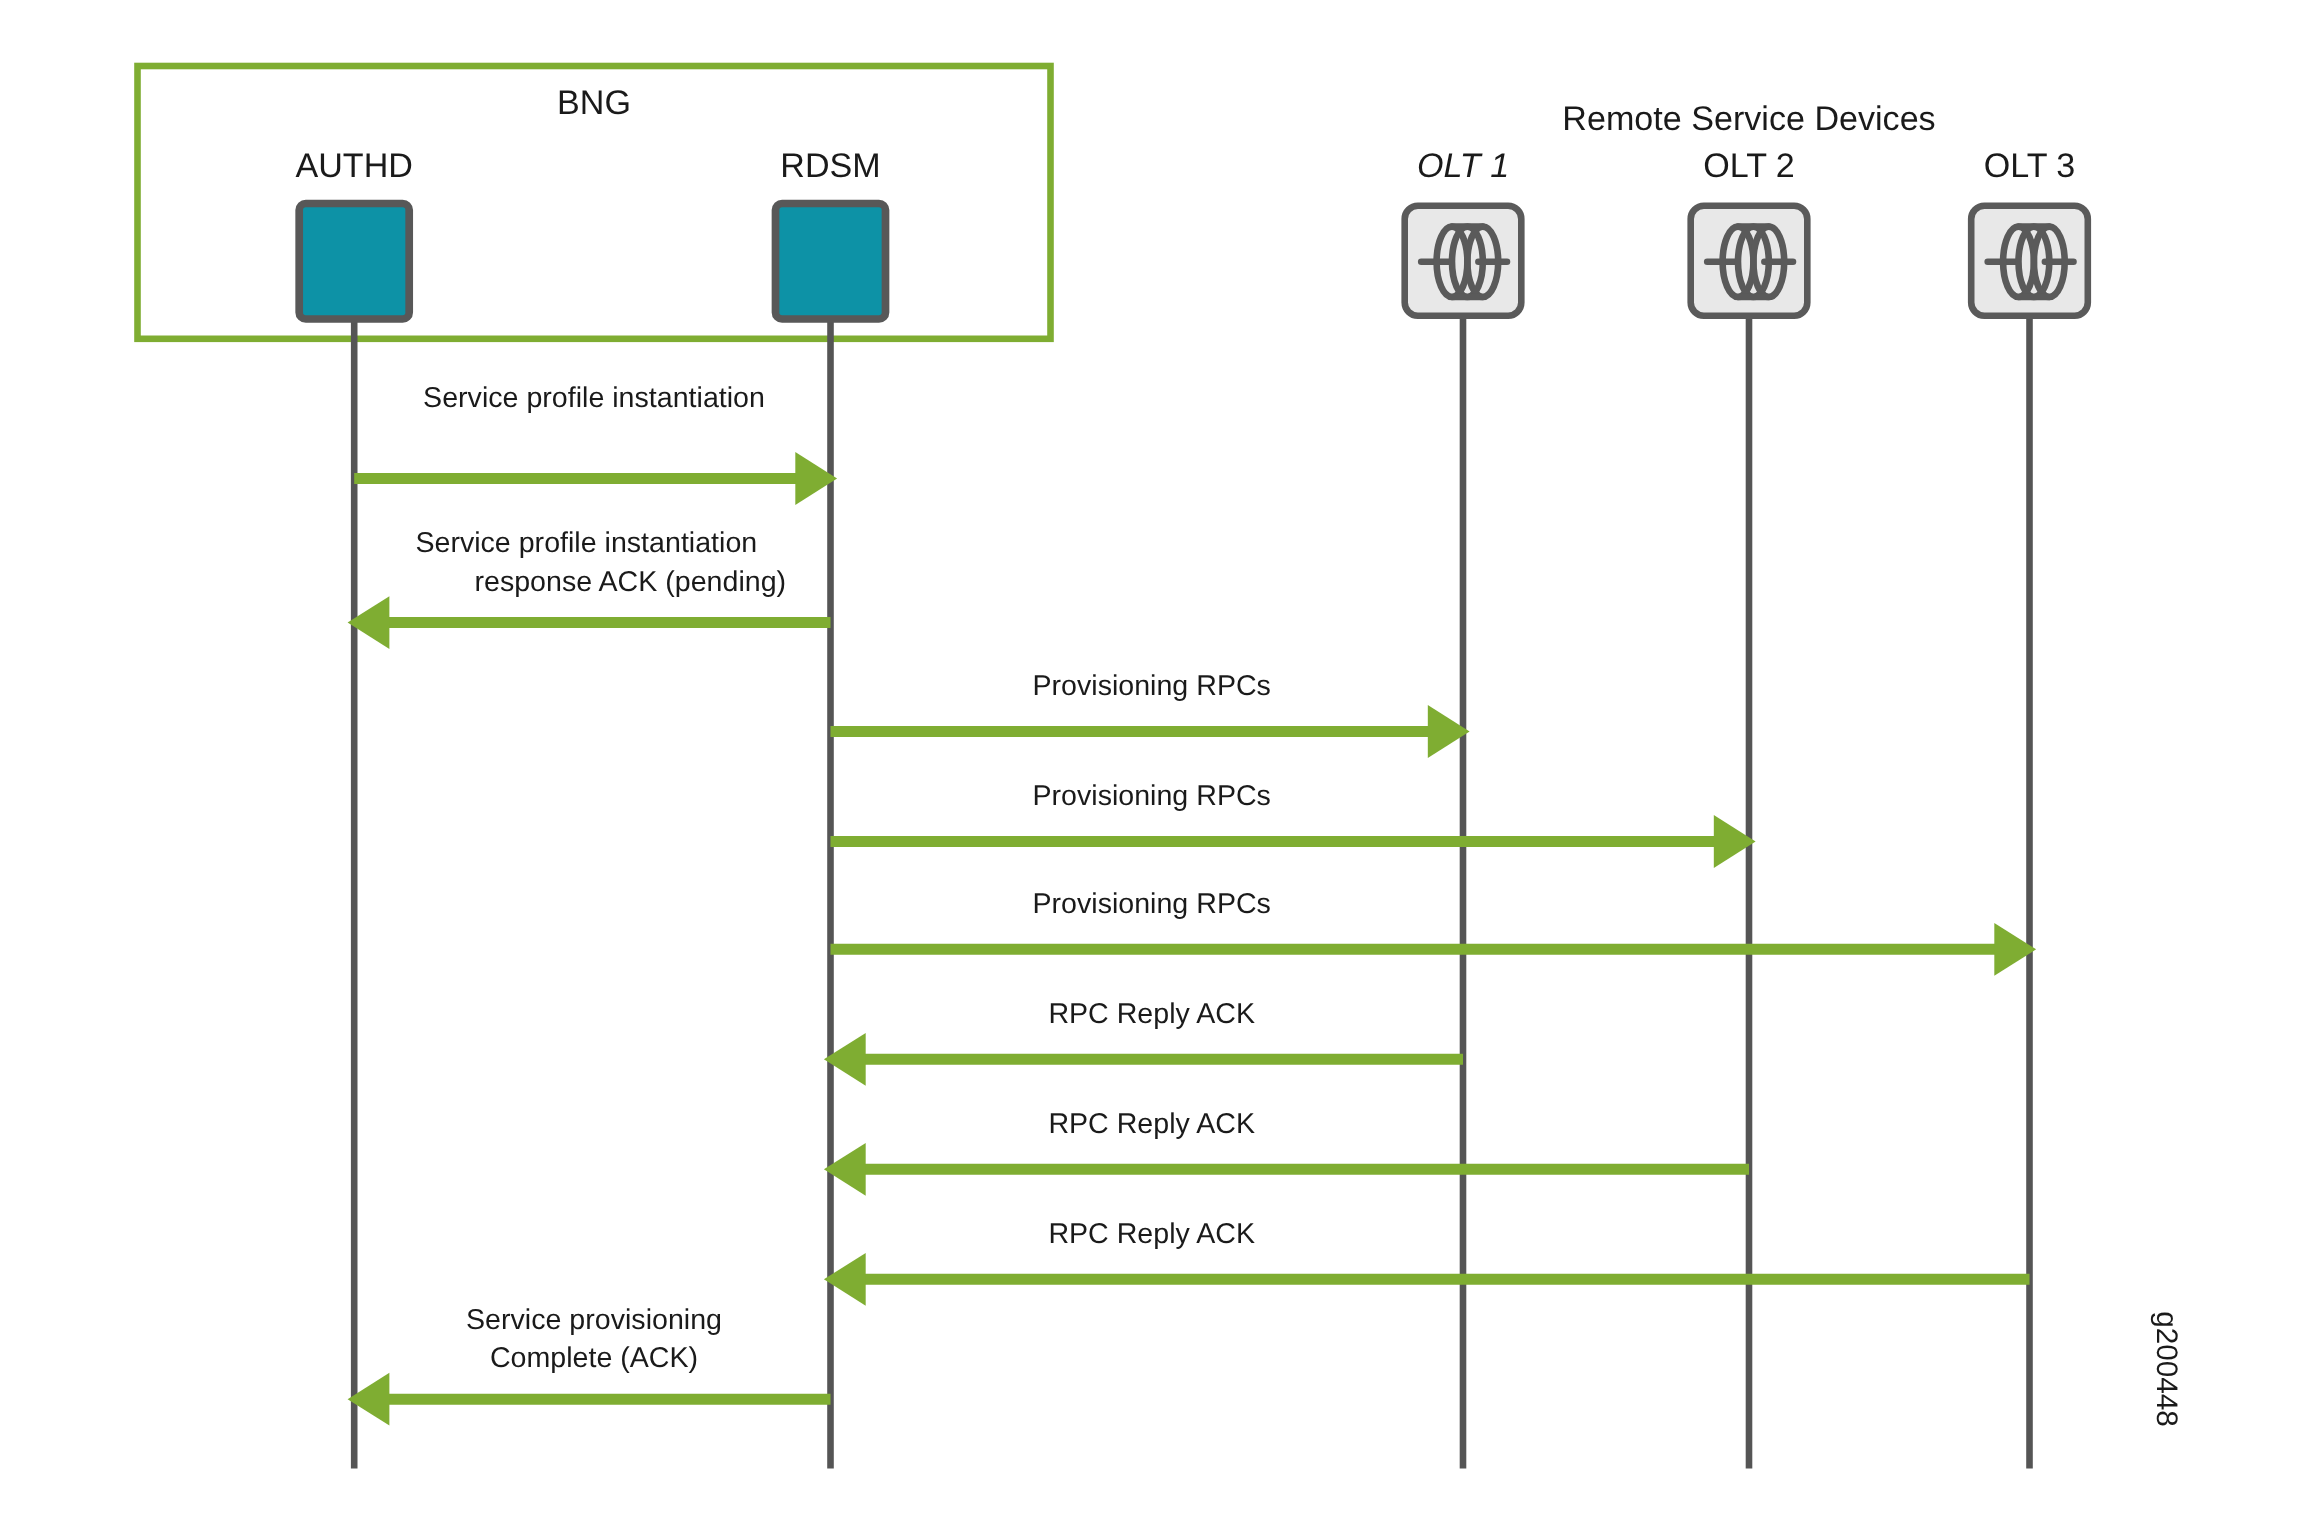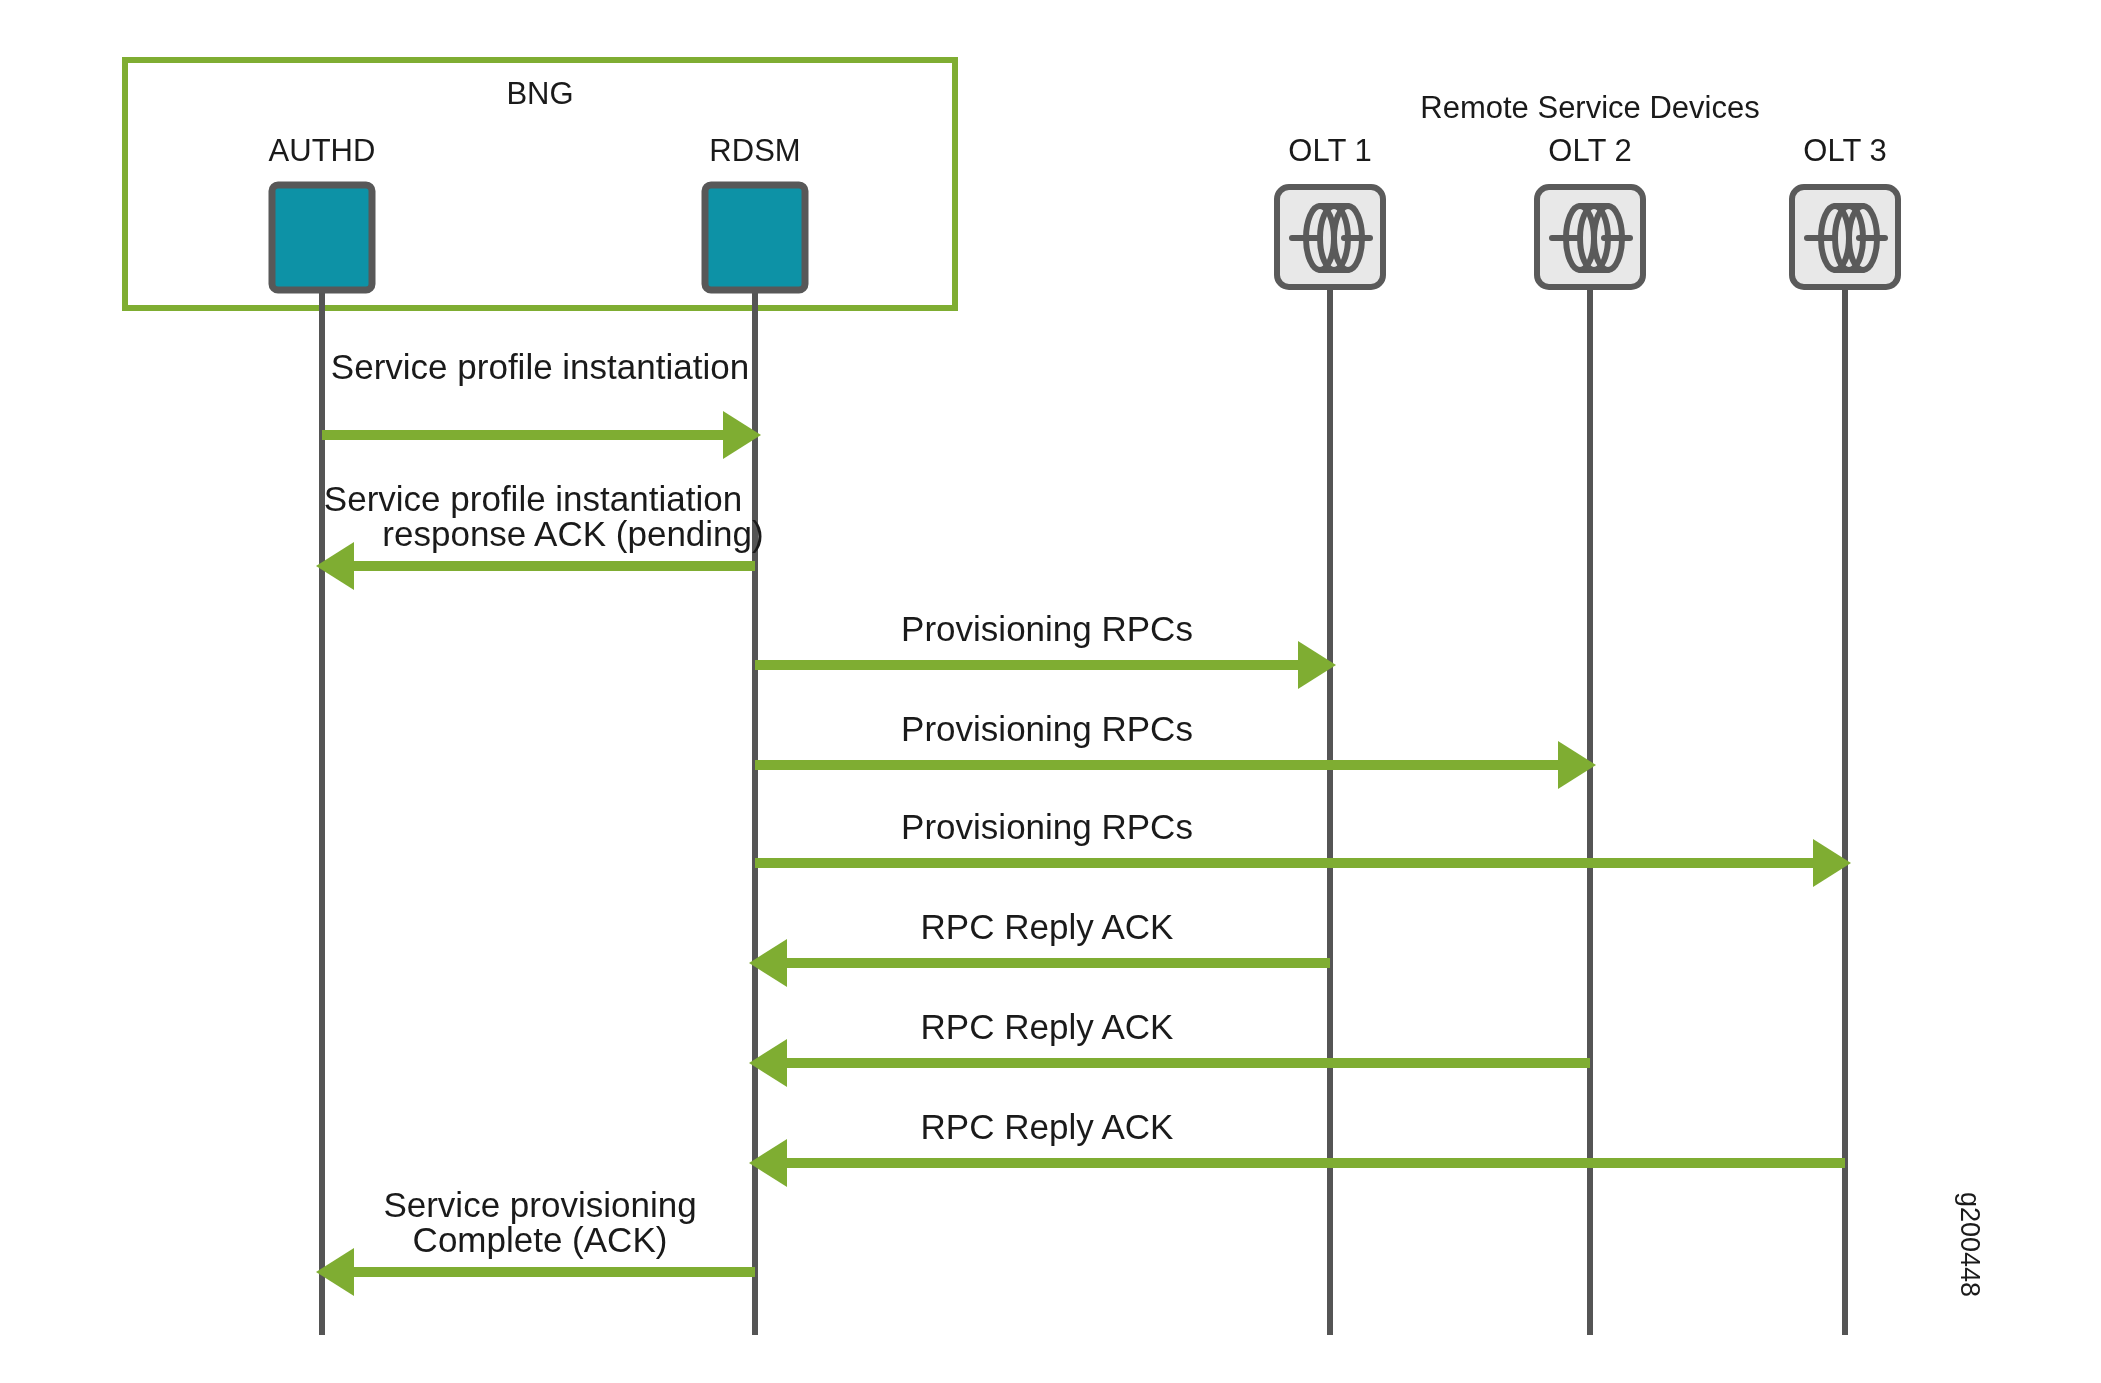--- a/index.html
+++ b/index.html
@@ -34,21 +34,21 @@
   }
   .grp-title {
     font-size: 31px;
     text-align: left;
   }
   .actor-label {
     font-size: 31px;
     text-align: center;
   }
   .msg-label {
-    font-size: 35px;
+    font-size: 26px;
     text-align: center;
   }
   .watermark {
     position: absolute;
     font-size: 27px;
     color: #1a1a1a;
     transform: rotate(90deg);
     transform-origin: left top;
     white-space: pre;
   }
@@ -164,21 +164,21 @@
   </svg>
 
   <div class="txt grp-title center-x" style="left:540px; top:75px;">BNG</div>
 
   <div class="txt actor-label center-x" style="left:1590px; top:89px;">Remote Service Devices</div>
 
   <div class="txt actor-label center-x" style="left:322px; top:132px;">AUTHD</div>
 
   <div class="txt actor-label center-x" style="left:755px; top:132px;">RDSM</div>
 
-  <div class="txt actor-label center-x" style="left:1330px; top:132px;">OLT 1</div>
+  <div class="txt actor-label center-x" style="left:1330px; top:132px;font-style:italic;">OLT 1</div>
 
   <div class="txt actor-label center-x" style="left:1590px; top:132px;">OLT 2</div>
 
   <div class="txt actor-label center-x" style="left:1845px; top:132px;">OLT 3</div>
 
   <div class="txt msg-label center-x" style="left:540px; top:346px;">Service profile instantiation</div>
 
   <div class="txt msg-label center-x" style="left:533px; top:478px;">Service profile instantiation</div>
   <div class="txt msg-label center-x" style="left:533px; top:513px;margin-left:40px;">response ACK (pending)</div>
 

